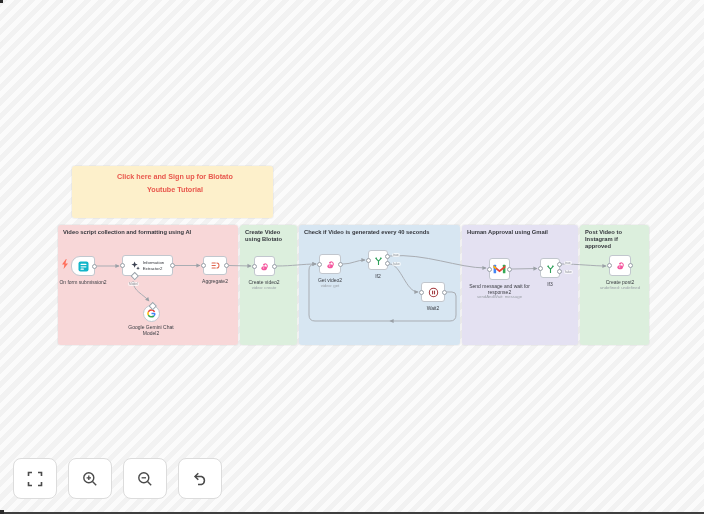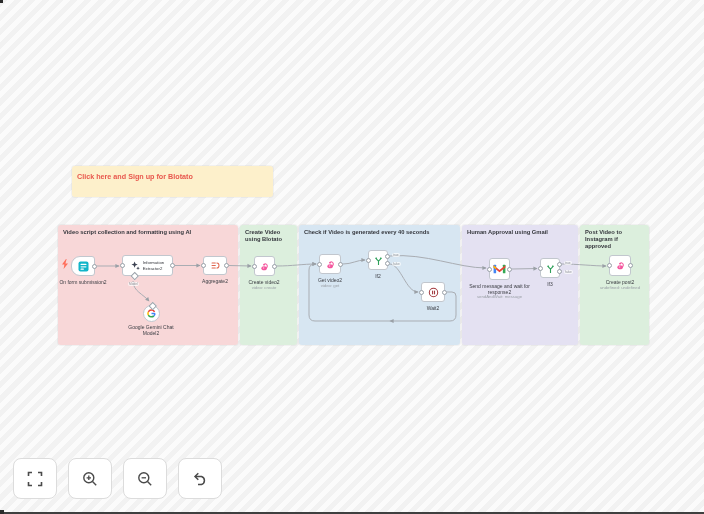--- a/index.html
+++ b/index.html
@@ -35,22 +35,23 @@
   .toolbar{position:absolute;left:13px;top:458px;display:flex;gap:11px;z-index:5;}
   .tbtn{width:44px;height:41px;background:#fff;border:1px solid #dcdcdc;border-radius:8px;
         display:flex;align-items:center;justify-content:center;cursor:pointer;box-sizing:border-box;}
   .tbtn svg{display:block;}
 </style>
 </head>
 <body>
 
 <div id="stage">
 
-  <div class="sticky" style="left:72px;top:166px;width:201px;height:31px;background:#fdf0cb;padding:4px 0 0 5px;box-sizing:border-box;">
+  <div class="sticky" style="left:72px;top:166px;width:201px;height:52px;background:#fdf0cb;padding:4px 0 0 5px;box-sizing:border-box;text-align:center;">
     <a class="note-link">Click here and Sign up for Blotato</a>
+    <a class="note-link">Youtube Tutorial</a>
   </div>
 
   <div class="sticky" style="left:58px;top:225px;width:180px;height:120px;background:#f8d7d8;">
     <h3>Video script collection and formatting using AI</h3>
   </div>
   <div class="sticky" style="left:240px;top:225px;width:57px;height:120px;background:#dcefdd;">
     <h3>Create Video using Blotato</h3>
   </div>
   <div class="sticky" style="left:299px;top:225px;width:161px;height:120px;background:#d7e6f2;">
     <h3>Check if Video is generated every 40 seconds</h3>

